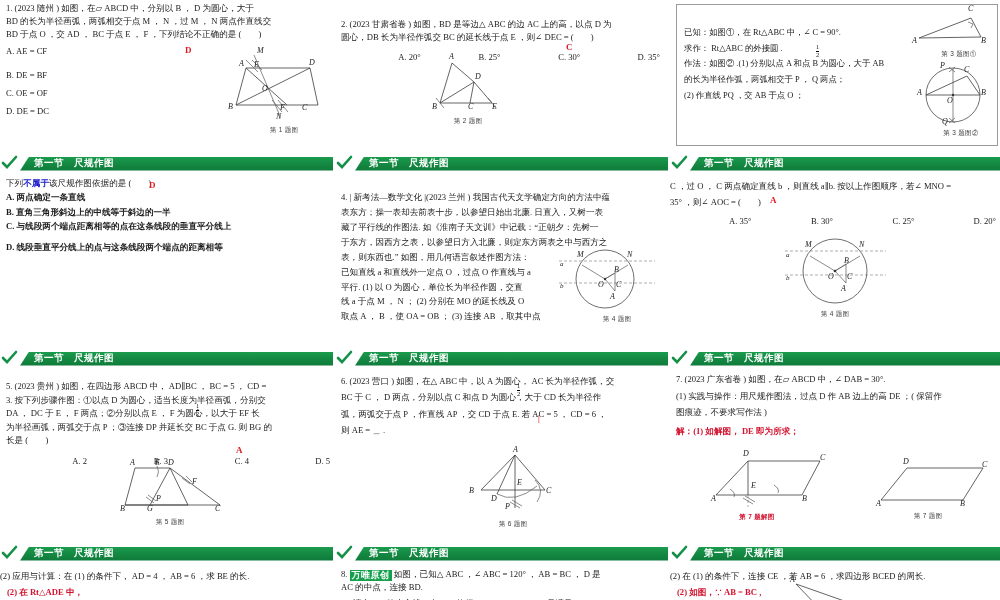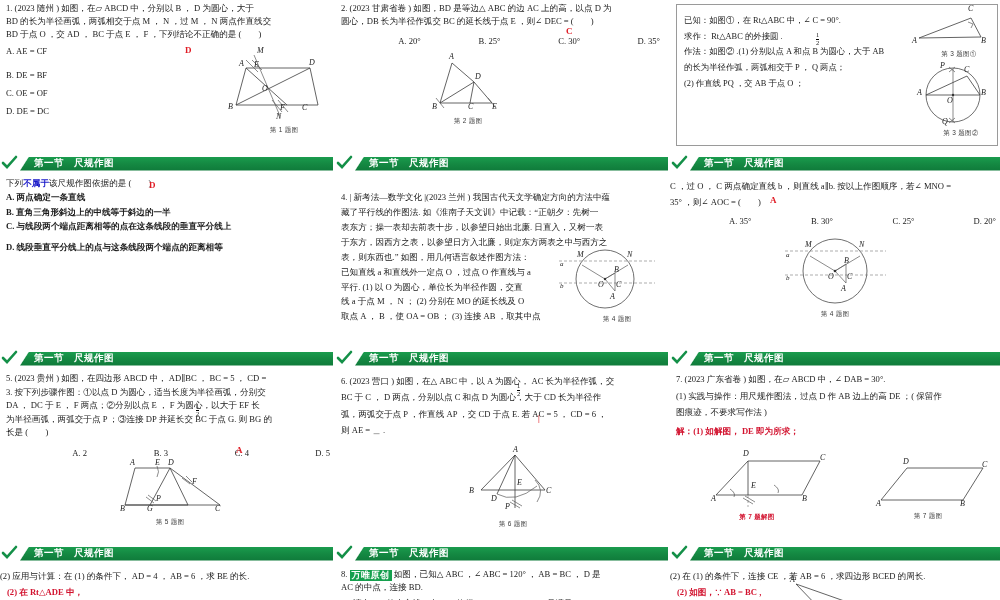--- a/index.html
+++ b/index.html
@@ -179,21 +179,21 @@
       <span class="lbl" style="left:30px; top:34px;">O</span>
       <span class="lbl" style="left:-4px; top:52px;">B</span>
       <span class="lbl" style="left:48px; top:53px;">F</span>
       <span class="lbl" style="left:70px; top:53px;">C</span>
       <span class="lbl" style="left:44px; top:62px;">N</span>
       <div class="cap" style="position:absolute; left:22px; top:76px; width:60px;">第 1 题图</div>
     </div>
   </div>
 
   <div class="slide">
-    <div class="body" style="padding-top:2px;">
+    <div class="body" style="padding-top:2px;margin-top:16px;">
       <p>2. (2023 甘肃省卷 ) 如图，BD 是等边△ ABC 的边 AC 上的高，以点 D 为</p>
       <p>圆心，DB 长为半径作弧交 BC 的延长线于点 E ，则∠ DEC = (　　)</p>
       <div class="opt-row" style="margin-top:8px">
         <span class="optcol">A. 20°</span>
         <span class="optcol">B. 25°</span>
         <span class="optcol">C. 30°</span>
         <span class="optcol">D. 35°</span>
       </div>
       <span class="ansmark abs" style="left:231px; top:25px;">C</span>
     </div>
@@ -210,21 +210,21 @@
       <span class="lbl" style="left:19px; top:-3px;">A</span>
       <span class="lbl" style="left:45px; top:17px;">D</span>
       <span class="lbl" style="left:2px; top:47px;">B</span>
       <span class="lbl" style="left:38px; top:47px;">C</span>
       <span class="lbl" style="left:62px; top:47px;">E</span>
       <div class="cap" style="position:absolute; left:8px; top:62px; width:60px;">第 2 题图</div>
     </div>
   </div>
 
   <div class="slide boxed">
-    <div class="body" style="padding:14px 0 0 14px; width:210px; line-height:1.75; font-size:8.4px;">
+    <div class="body" style="padding:14px 0 0 14px; width:210px; line-height:1.75; font-size:8.4px;margin-top:12px;">
       <p>已知：如图①，在 Rt△ABC 中，∠ C = 90°.</p>
       <p>求作：  Rt△ABC 的外接圆 .</p>
       <p style="position:relative;">作法：如图② .(1) 分别以点 A 和点 B 为圆心，大于       AB</p>
       <span class="abs" style="left:146px; top:32px; font-size:6.5px; text-align:center; line-height:1;">
         <span class="frac"><span class="n">1</span><span class="d">2</span></span>
       </span>
       <p>的长为半径作弧，两弧相交于 P ， Q 两点；</p>
       <p>(2) 作直线 PQ ，交 AB 于点 O ；</p>
     </div>
 
@@ -291,22 +291,22 @@
             <path d="M1 7 L5 11 L14 1" stroke="#149048" stroke-width="2.6" fill="none" stroke-linecap="round"></path>
           </svg>
       </span>
       <span class="banner-bar">
         <span class="bslash"></span>
         <span class="banner-title"><span>第一节</span><span class="sp"></span><span>尺规作图</span></span>
       </span>
     </div>
     <div class="body" style="line-height:1.62; padding-top:20px; width:322px;">
       <p>4. | 新考法—数学文化 |(2023 兰州 ) 我国古代天文学确定方向的方法中蕴</p>
+      <p>表东方；操一表却去前表十步，以参望日始出北廉. 日直入，又树一表</p>
       <p>藏了平行线的作图法. 如《淮南子天文训》中记载：“正朝夕：先树一</p>
-      <p>表东方；操一表却去前表十步，以参望日始出北廉. 日直入，又树一表</p>
       <p>于东方，因西方之表，以参望日方入北廉，则定东方两表之中与西方之</p>
       <p>表，则东西也.” 如图，用几何语言叙述作图方法：</p>
       <p style="width:225px;">已知直线 a 和直线外一定点 O ，过点 O 作直线与 a</p>
       <p style="width:225px;">平行. (1) 以 O 为圆心，单位长为半径作圆，交直</p>
       <p style="width:225px;">线 a 于点 M ， N ； (2) 分别在 MO 的延长线及 O</p>
       <p style="width:240px;">取点 A ， B ，使 OA = OB ； (3) 连接 AB ，取其中点</p>
     </div>
     <div class="fig" style="left:222px; top:88px; width:105px; height:78px;">
       <svg width="100" height="70" viewBox="0 0 100 70">
         <circle class="cir" cx="48" cy="36" r="29"></circle>
@@ -383,21 +383,21 @@
       <span class="check">
         <svg width="16" height="14" viewBox="0 0 16 14">
             <path d="M1 7 L5 11 L14 1" stroke="#149048" stroke-width="2.6" fill="none" stroke-linecap="round"></path>
           </svg>
       </span>
       <span class="banner-bar">
         <span class="bslash"></span>
         <span class="banner-title"><span>第一节</span><span class="sp"></span><span>尺规作图</span></span>
       </span>
     </div>
-    <div class="body" style="line-height:1.46; padding-top:6px; width:324px;">
+    <div class="body" style="line-height:1.46; padding-top:14px; width:324px;">
       <p>5. (2023 贵州 ) 如图，在四边形 ABCD 中， AD∥BC ， BC = 5 ， CD =</p>
       <p>3. 按下列步骤作图：①以点 D 为圆心，适当长度为半径画弧，分别交</p>
       <p style="position:relative;">DA ， DC 于 E ， F 两点；②分别以点 E ， F 为圆心，以大于     EF 长</p>
       <span class="abs" style="left:196px; top:37px;">
         <span class="frac"><span class="n">1</span><span class="d">2</span></span>
       </span>
       <p>为半径画弧，两弧交于点 P ；③连接 DP 并延长交 BC 于点 G. 则 BG 的</p>
       <p>长是 (　　)</p>
       <div class="opt-row" style="margin-top:8px">
         <span class="optcol">A. 2</span>

